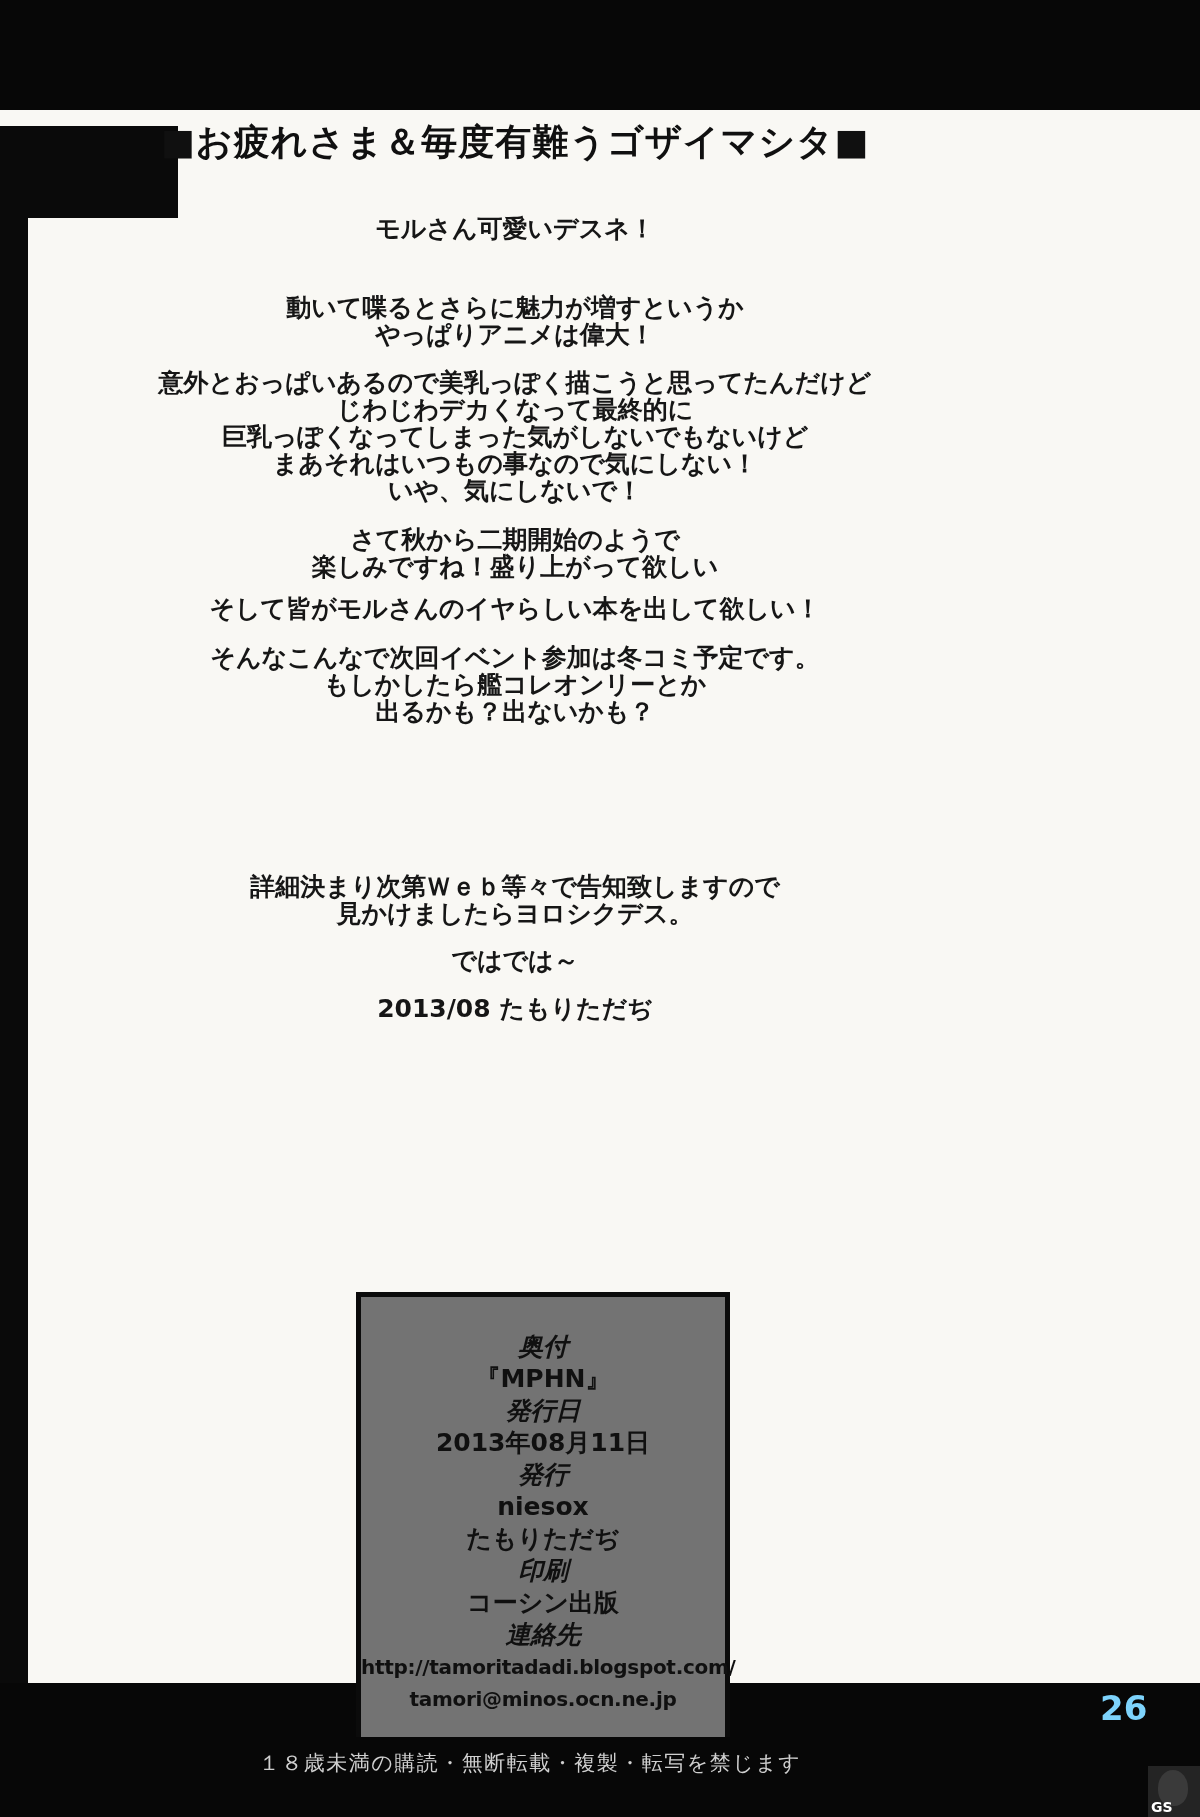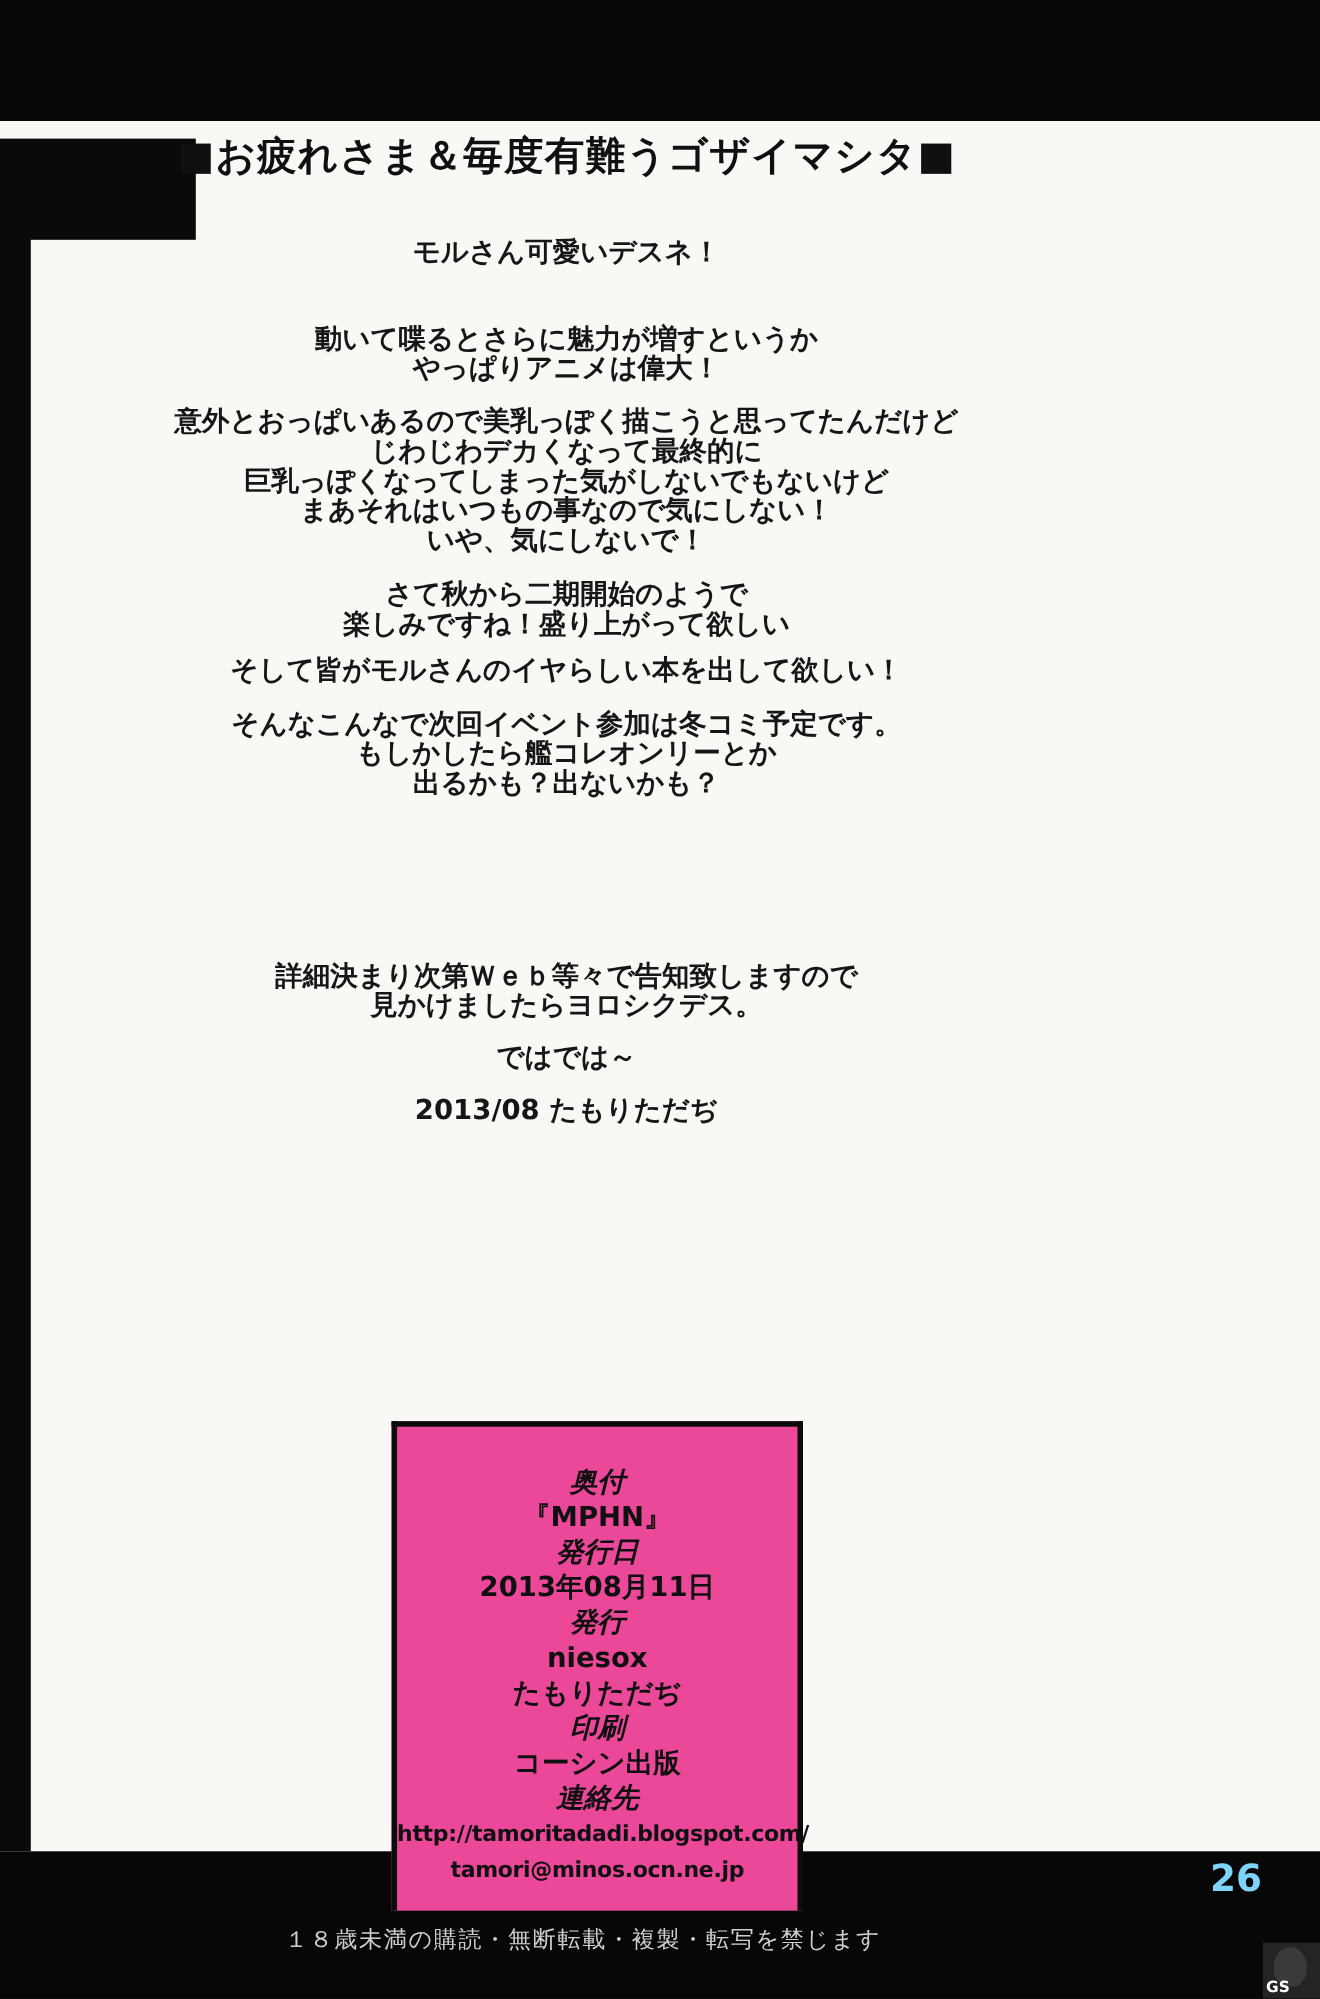--- a/index.html
+++ b/index.html
@@ -36,21 +36,21 @@
   .body-text p:nth-of-type(3)  { margin-top:21px; }
   .body-text p:nth-of-type(4)  { margin-top:22px; }
   .body-text p:nth-of-type(5)  { margin-top:15px; }
   .body-text p:nth-of-type(6)  { margin-top:22px; }
   .body-text p:nth-of-type(7)  { margin-top:148px; }
   .body-text p:nth-of-type(8)  { margin-top:20px; }
   .body-text p:nth-of-type(9)  { margin-top:21px; }
   .body-text p:nth-of-type(10) { margin-top:25px; }
   .colophon {
     position:absolute; left:356px; top:1292px; width:374px; height:445px;
-    box-sizing:border-box; background:#ec4899;
+    box-sizing:border-box; background:#737373;
     border:5px solid #0b0b0b; border-bottom:none;
     padding-top:34px; text-align:center; color:#101010;
   }
   .colophon .line { display:block; line-height:32px; font-size:25px; font-weight:bold; white-space:nowrap; }
   .colophon .header { font-style:italic; }
   .colophon .url { font-size:20px; letter-spacing:-0.3px; }
   .page-num {
     position:absolute; left:1100px; top:1688px;
     color:#7dd3fc; font-size:34px; font-weight:bold;
   }

